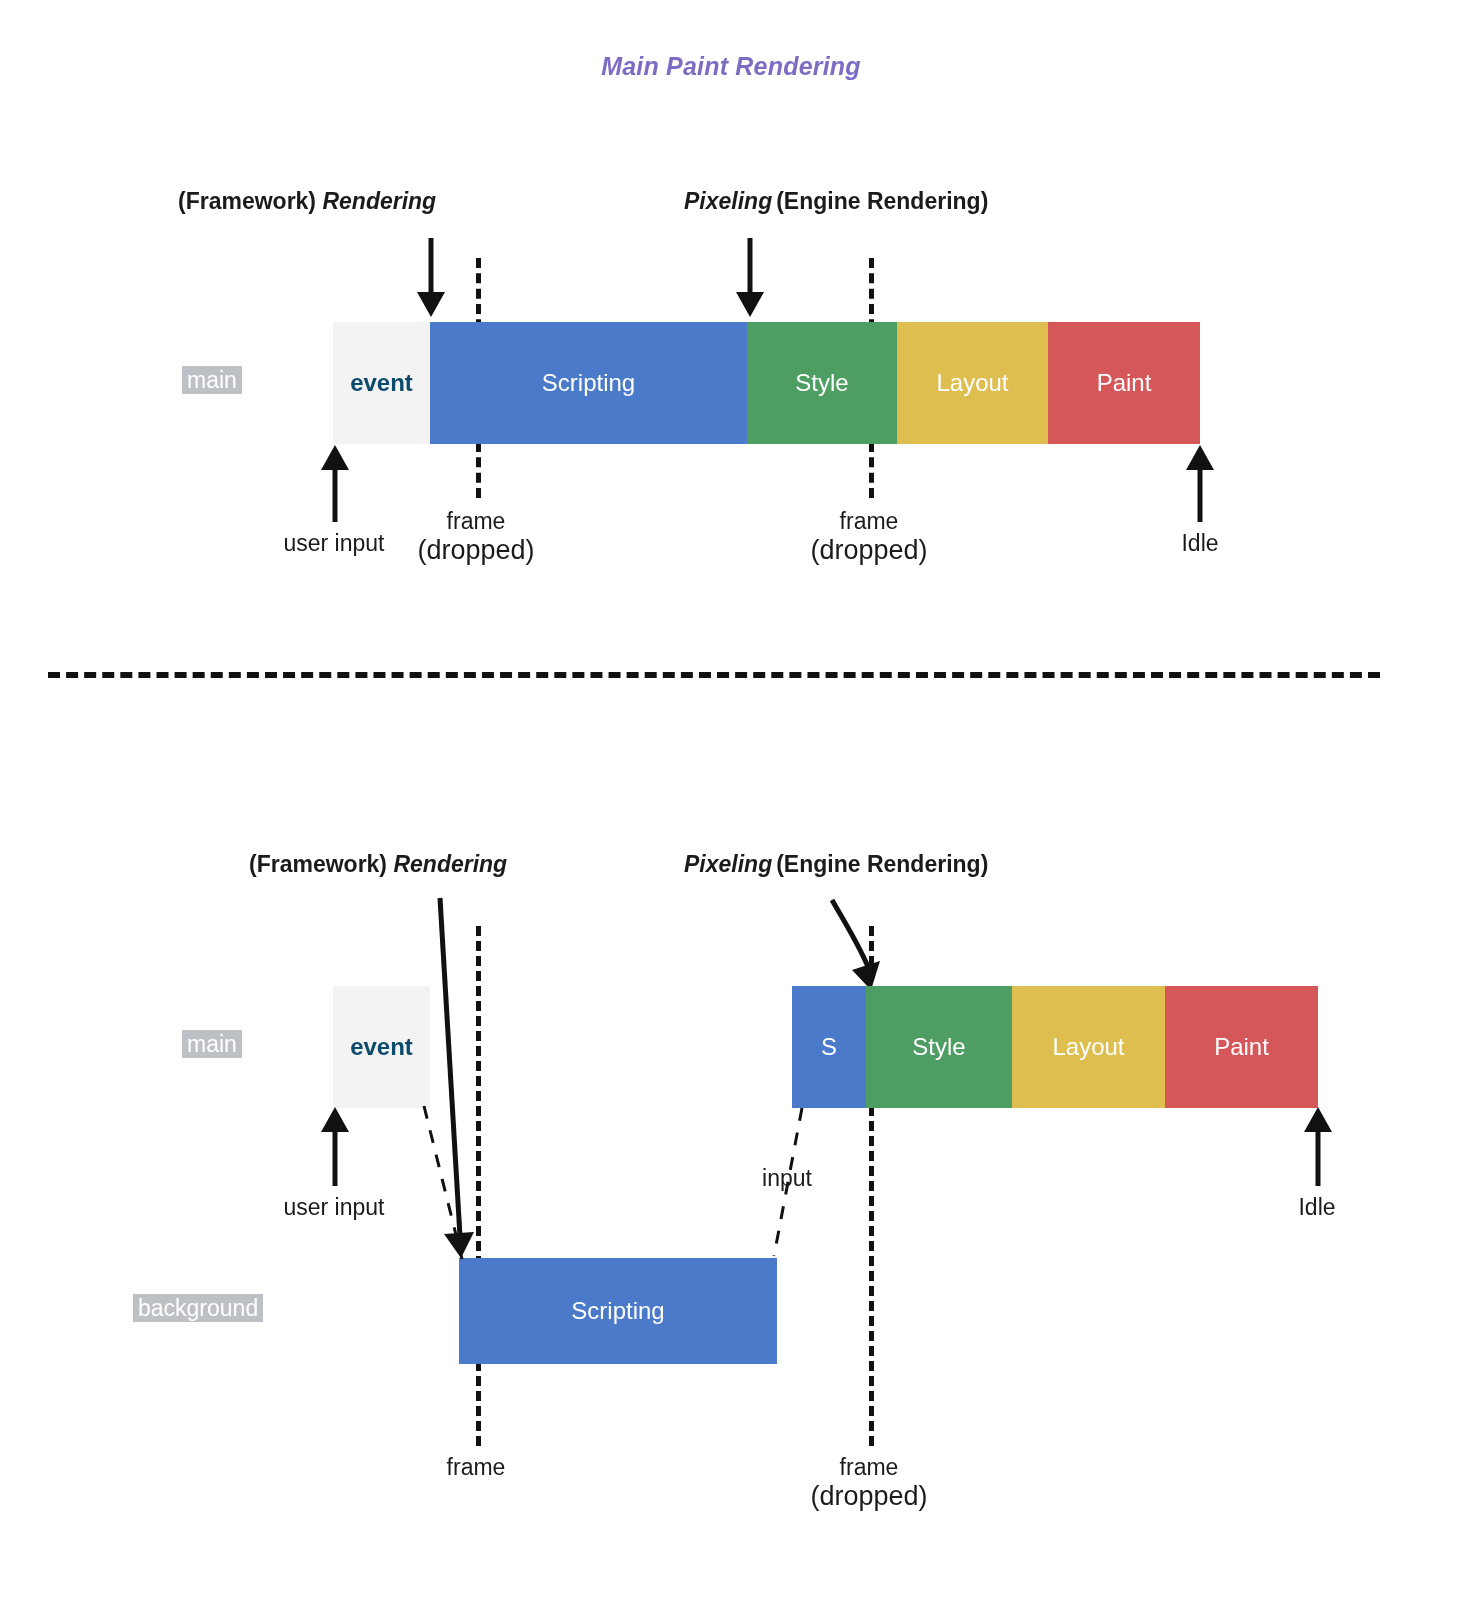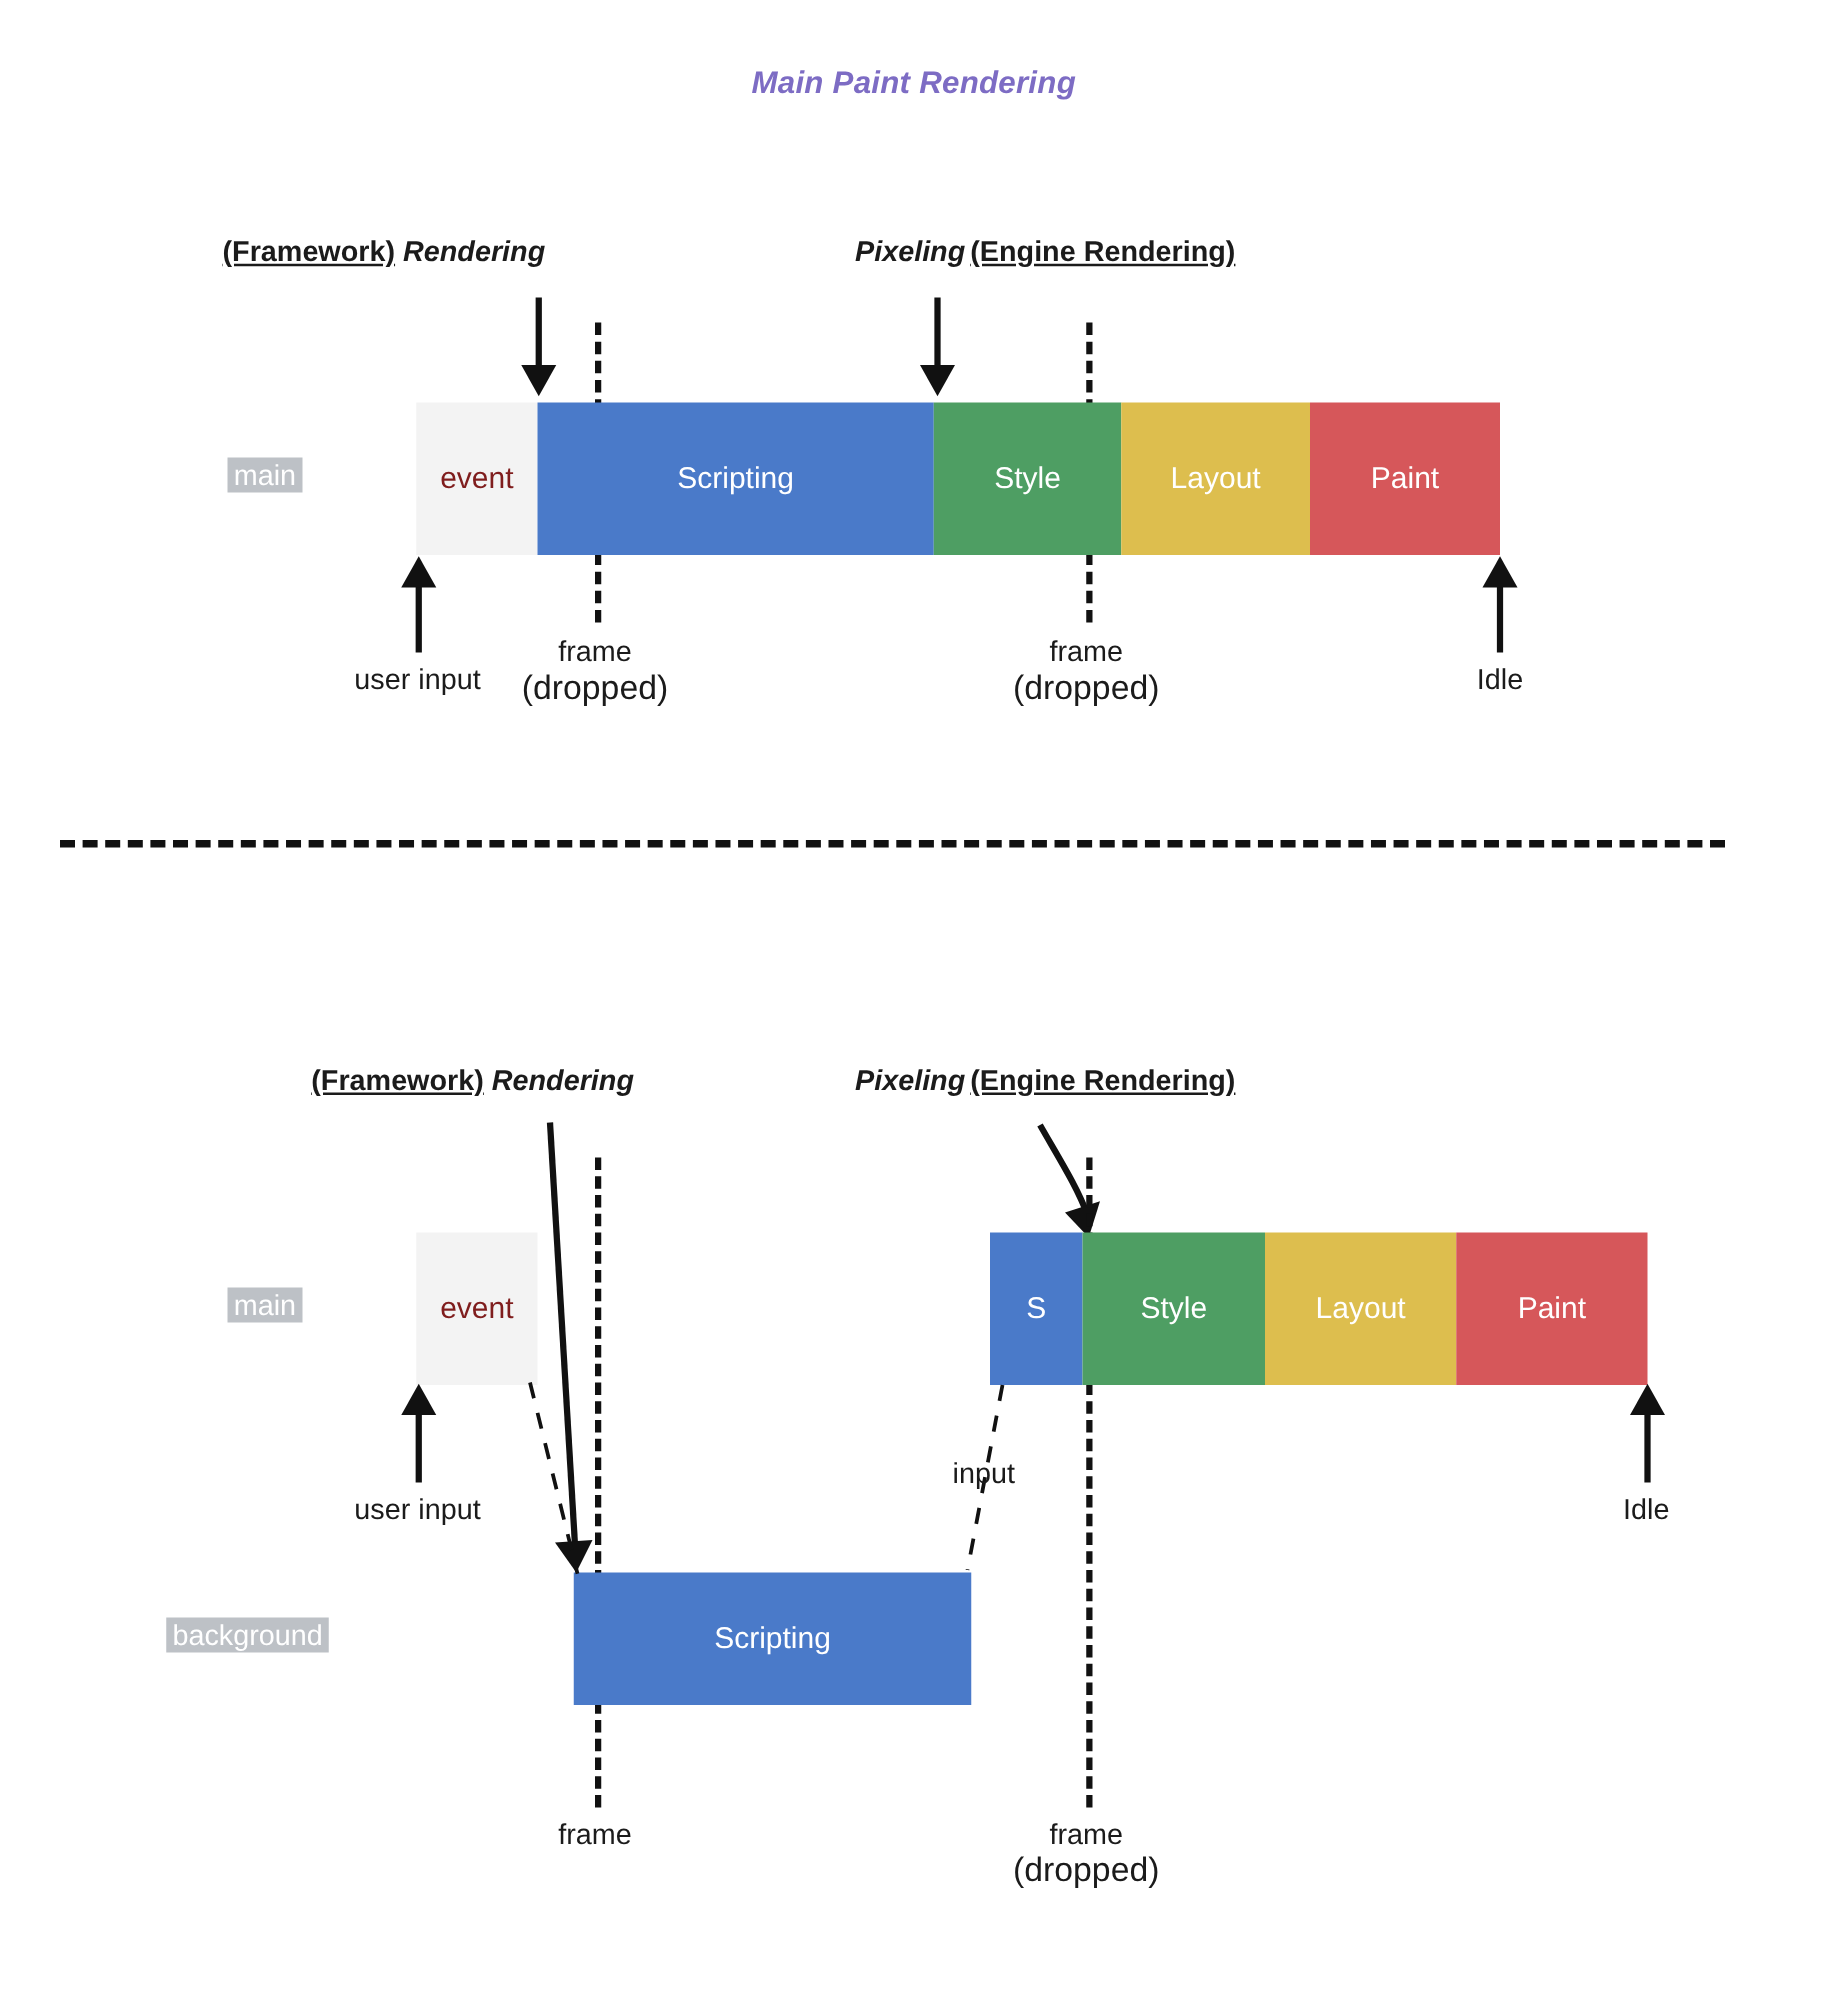--- a/index.html
+++ b/index.html
@@ -35,21 +35,21 @@
   .title-bg     { color: #4e9e63; top: 744px; }
 
   
   .anno {
     font-size: 23px;
     color: #1b1b1b;
     white-space: nowrap;
     font-weight: bold;
   }
   .anno .ital { font-style: italic; }
-  .anno .upr  { font-style: normal; text-decoration: underline; }
+  .anno .upr  { font-style: normal; }
 
   
   .lane-label {
     font-weight: normal;
     font-size: 23px;
     color: #ffffff;
     background: #bdc1c6;
     padding: 1px 5px;
     white-space: nowrap;
     line-height: 1.25;
@@ -60,21 +60,22 @@
     display: flex;
     align-items: center;
     justify-content: center;
     color: #ffffff;
     font-size: 24px;
     white-space: nowrap;
     box-sizing: border-box;
   }
   .block.event {
     background: #f3f3f3;
-    color: #7f1d1d;
+    color: #0c4a6e;
+    font-weight: bold;
   }
 
   
   .cap {
     font-size: 23px;
     color: #1b1b1b;
     white-space: nowrap;
     text-align: center;
     line-height: 1.12;
   }

